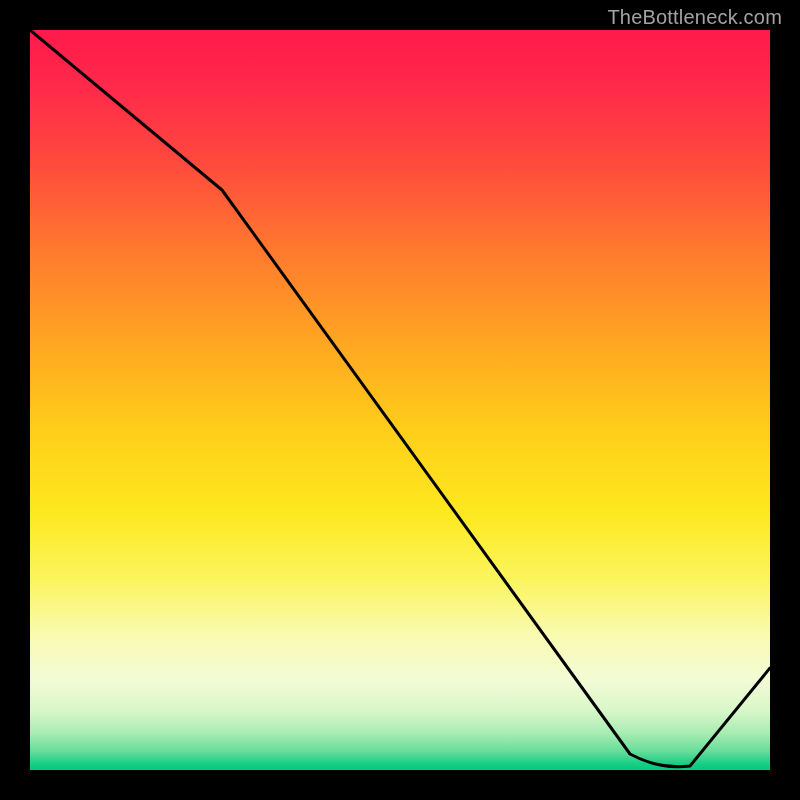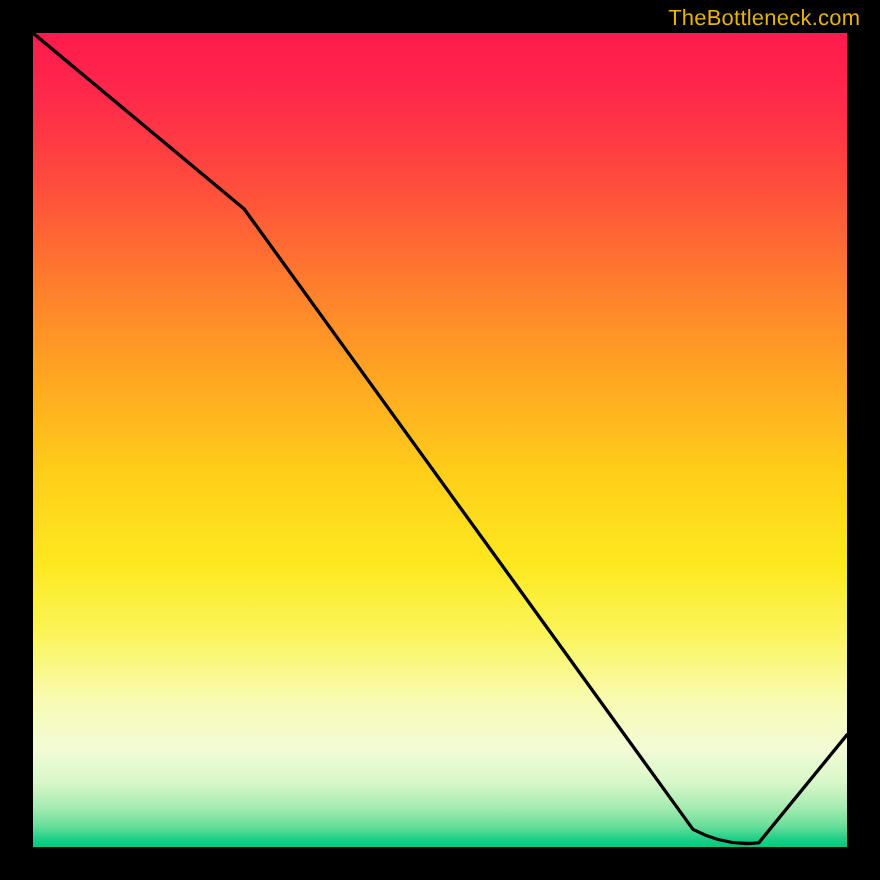--- a/index.html
+++ b/index.html
@@ -8,21 +8,21 @@
     height: 800px;
     background: #000;
     position: relative;
     font-family: Arial, Helvetica, sans-serif;
     overflow: hidden;
   }
   .watermark {
     position: absolute;
     top: 6px;
     right: 18px;
-    color: #eab308;
+    color: #a3a3a3;
     font-size: 20px;
     font-weight: 400;
     letter-spacing: 0.2px;
   }
   .plot-area {
     position: absolute;
     top: 30px;
     left: 30px;
     width: 740px;
     height: 740px;

